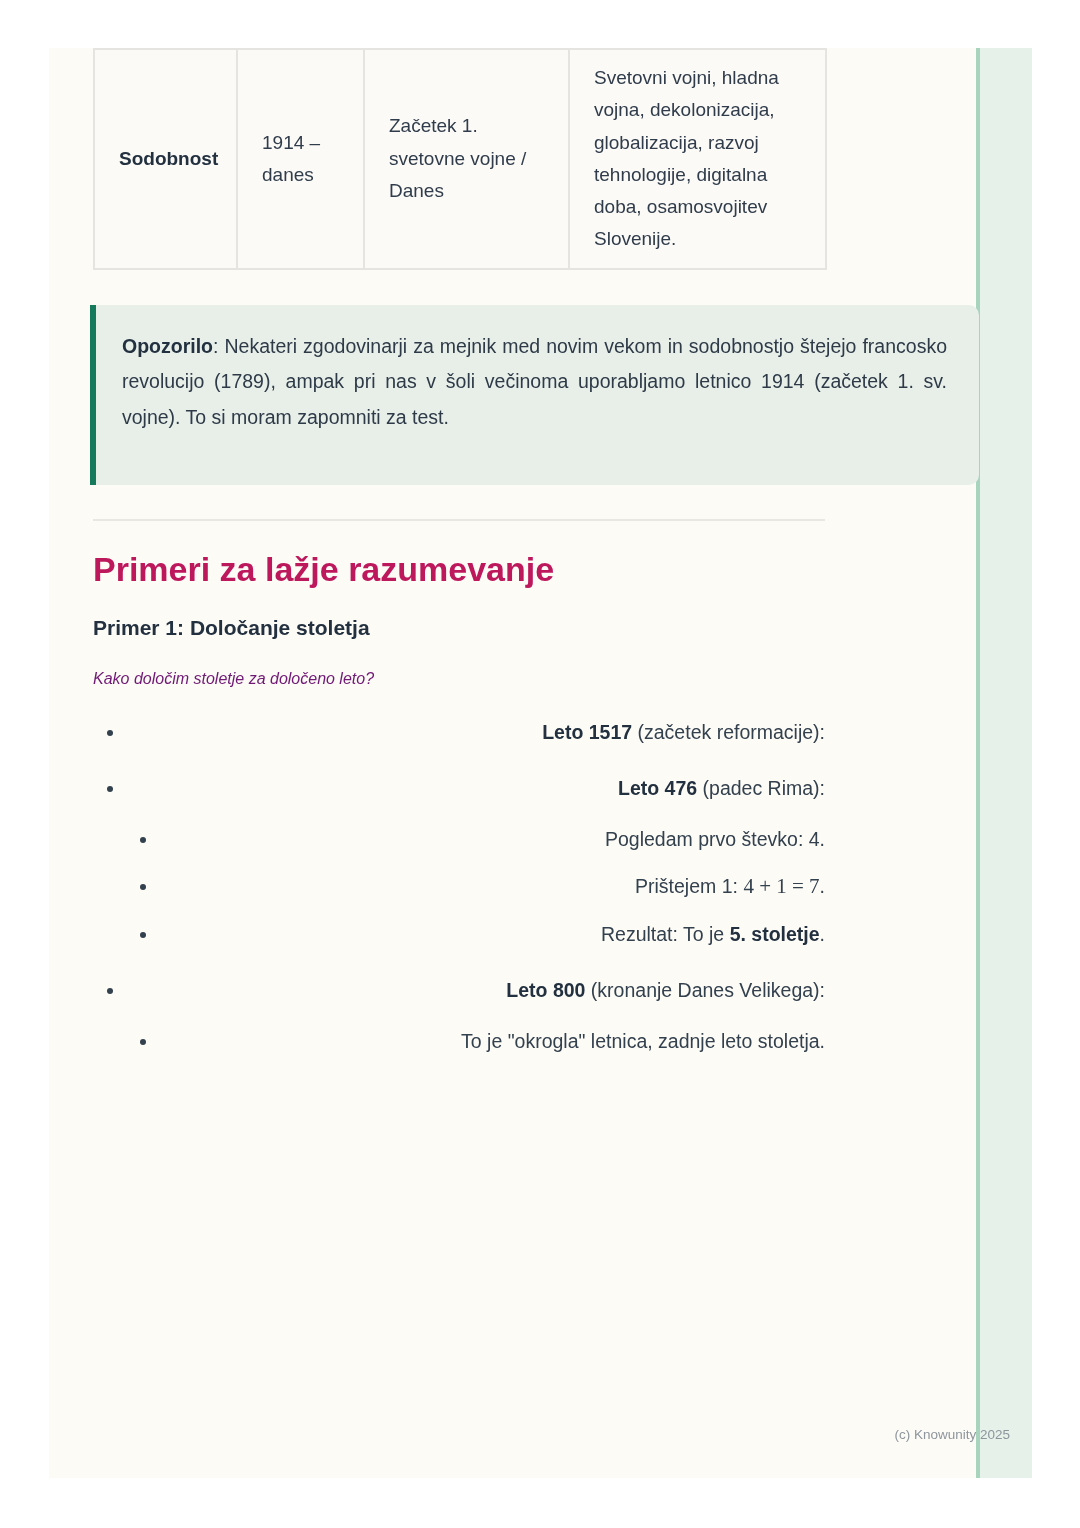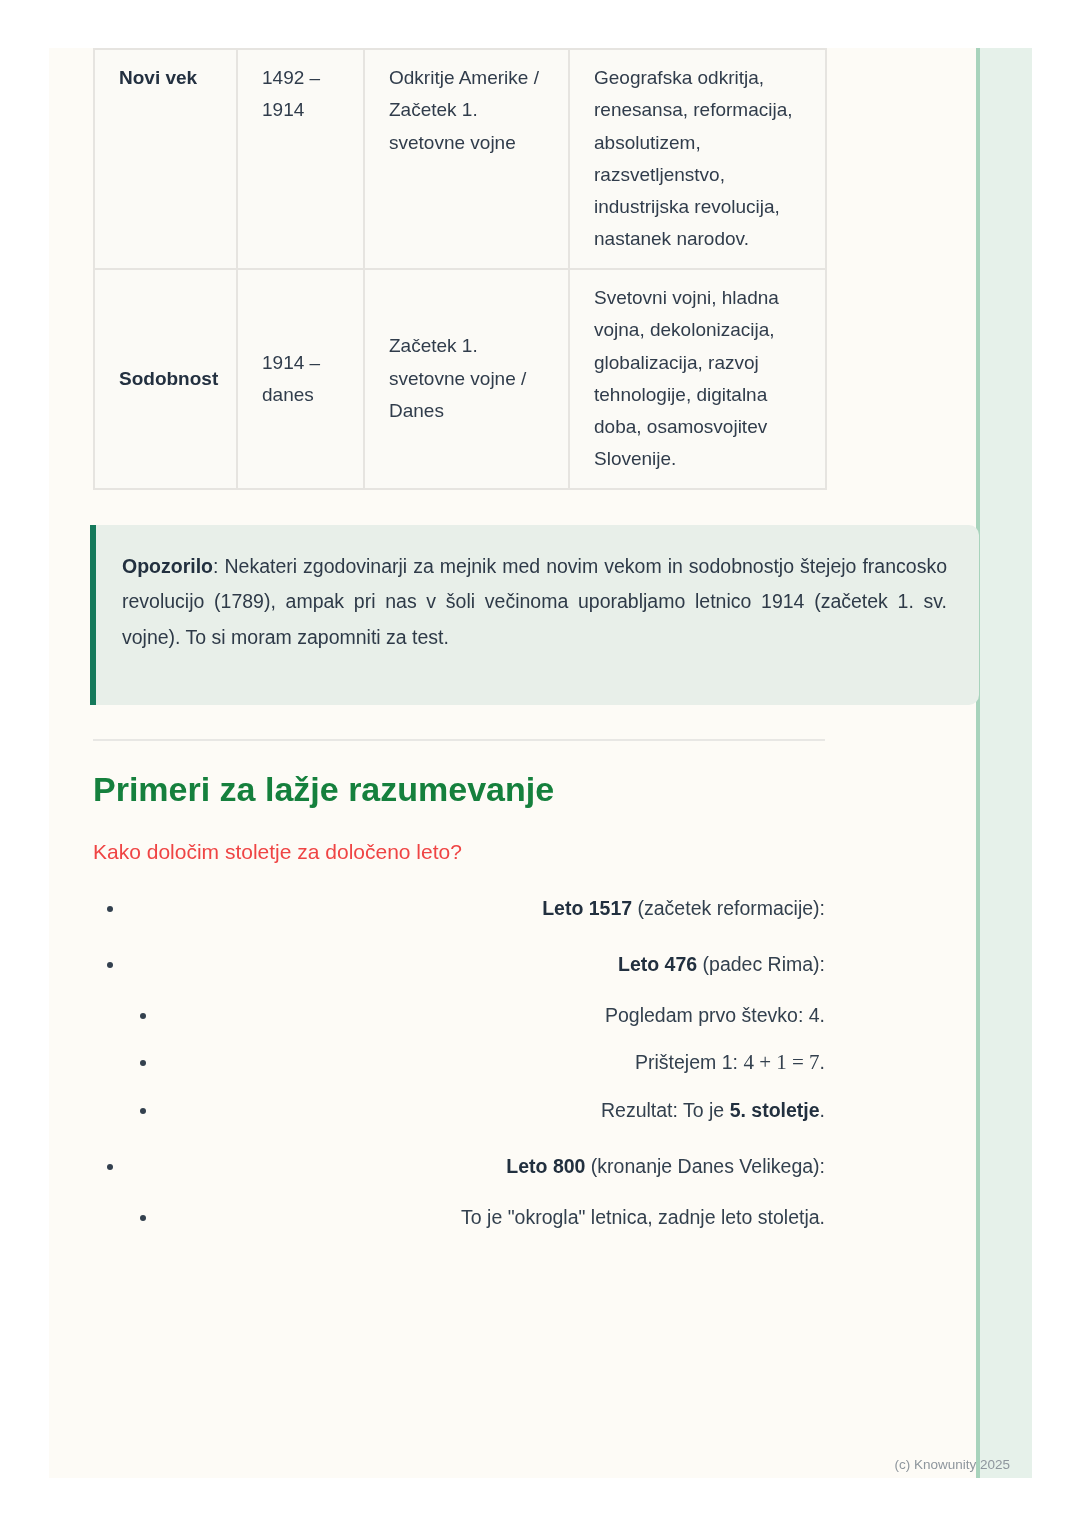--- a/index.html
+++ b/index.html
@@ -23,74 +23,69 @@
   
   .callout { margin-left:-3px; margin-top:35px; width:889px; min-height:180px;
     background:#e8efe9; border-left:6px solid #15795b; border-radius:0 10px 10px 0;
     padding:24px 32px 26px 26px; font-size:19.5px; line-height:1.82;
     text-align:justify; color:#2e3a48; }
   .callout b { color:#22303f; }
 
   .divider { border:none; border-top:2px solid #e8e7e4; margin-top:34px; width:732px; }
 
   h1.section-heading { margin-top:28px; font-size:34px; line-height:1.2;
-    font-weight:bold; color:#15803d; }
+    font-weight:bold; color:#be185d; }
   h2.sub-heading { margin-top:26px; font-size:21px; font-weight:bold; color:#22303f; }
-  p.question { margin-top:30px; font-size:21px; color:#ef4444; }
+  p.question { margin-top:30px; font-size:16px; color:#701a75;font-style:italic; }
 
   ul.examples { margin-top:28px; padding-left:33px; list-style-type:disc;
     font-size:19.5px; line-height:1.65;text-align:right; }
   ul.examples > li { margin-bottom:24px; }
   ul.examples ul { padding-left:33px; list-style-type:disc; margin:19px 0 4px 0; }
   ul.examples ul > li { margin-bottom:14px; }
   .b { font-weight:bold; color:#22303f; }
   .math { font-family:"Liberation Serif", serif; font-size:21px; }
 
-  .footer-note { position:absolute; top:1409px; right:22px; z-index:2;
+  .footer-note { position:absolute; top:1379px; right:22px; z-index:2;
     font-size:13.5px; color:#8e969d; }
 </style>
 </head>
 <body>
 
 <div class="page">
   <div class="green-bar"></div>
 
   <div class="content">
 
     <table class="period-table">
       <colgroup>
         <col style="width:143px">
           <col style="width:127px">
         <col style="width:205px">
           <col style="width:257px">
       </colgroup>
       <tbody>
-        <tr class="row-top">
-          <td class="period-cell">Novi vek</td>
-          <td>1492 – 1914</td>
-          <td>Odkritje Amerike / Začetek 1. svetovne vojne</td>
-          <td>Geografska odkritja, renesansa, reformacija, absolutizem, razsvetljenstvo, industrijska revolucija, nastanek narodov.</td>
-        </tr>
         <tr class="row-mid">
           <td class="period-cell">Sodobnost</td>
           <td>1914 – danes</td>
           <td>Začetek 1. svetovne vojne / Danes</td>
           <td>Svetovni vojni, hladna vojna, dekolonizacija, globalizacija, razvoj tehnologije, digitalna doba, osamosvojitev Slovenije.</td>
         </tr>
       </tbody>
     </table>
 
     <div class="callout">
       <b>Opozorilo</b><span>: </span><span>Nekateri zgodovinarji za mejnik med novim vekom in sodobnostjo štejejo francosko revolucijo (1789), ampak pri nas v šoli večinoma uporabljamo letnico 1914 (začetek 1. sv. vojne). To si moram zapomniti za test.</span>
     </div>
 
     <hr class="divider">
 
     <h1 class="section-heading">Primeri za lažje razumevanje</h1>
 
+    <h2 class="sub-heading">Primer 1: Določanje stoletja</h2>
 
     <p class="question">Kako določim stoletje za določeno leto?</p>
 
     <ul class="examples">
 
       <li>
         <span class="b">Leto 1517</span><span> (začetek reformacije):</span>
       </li>
 
       <li>

